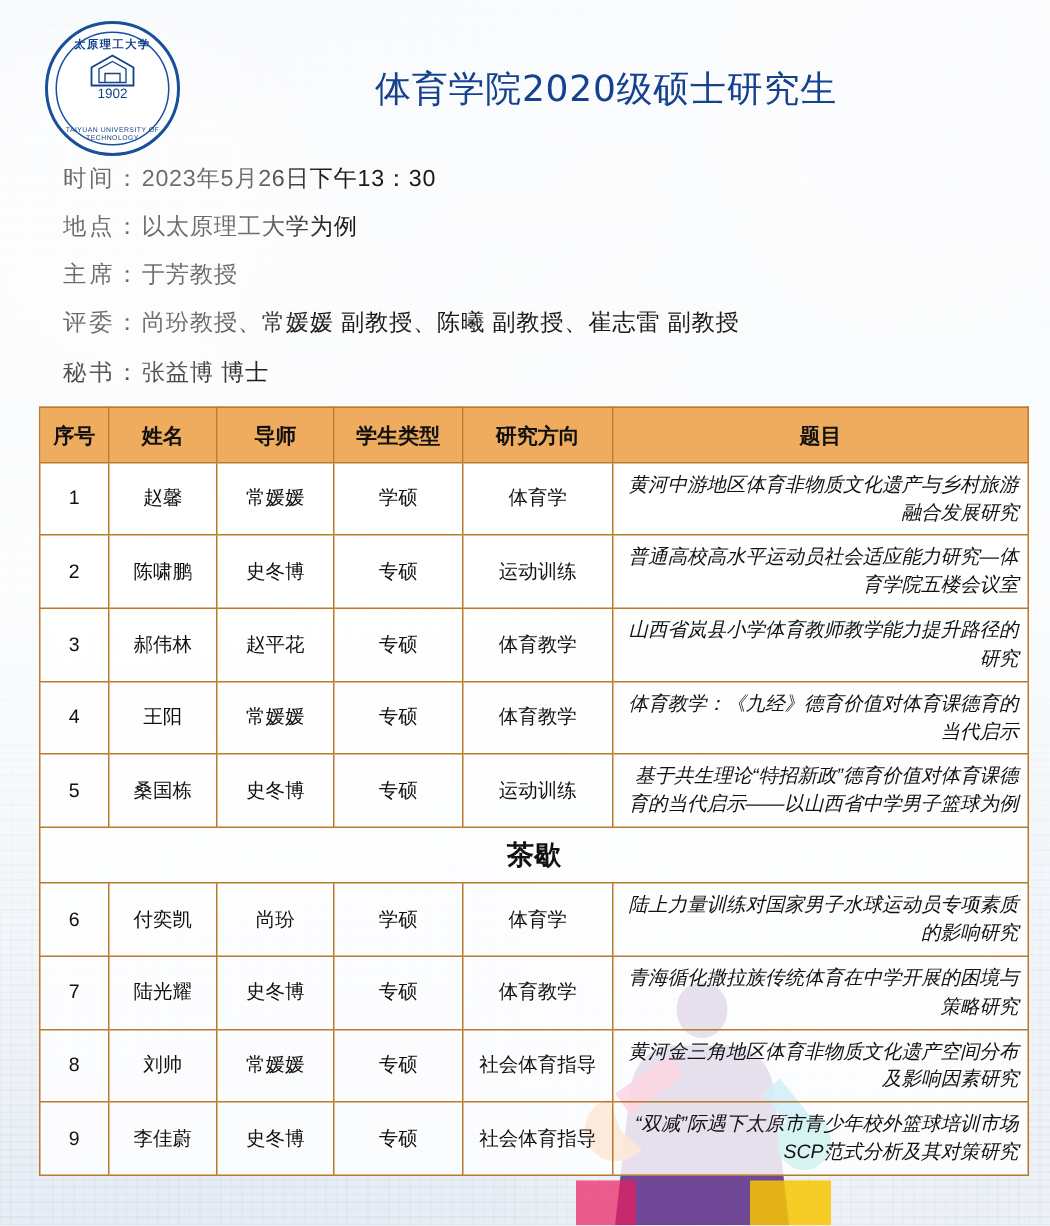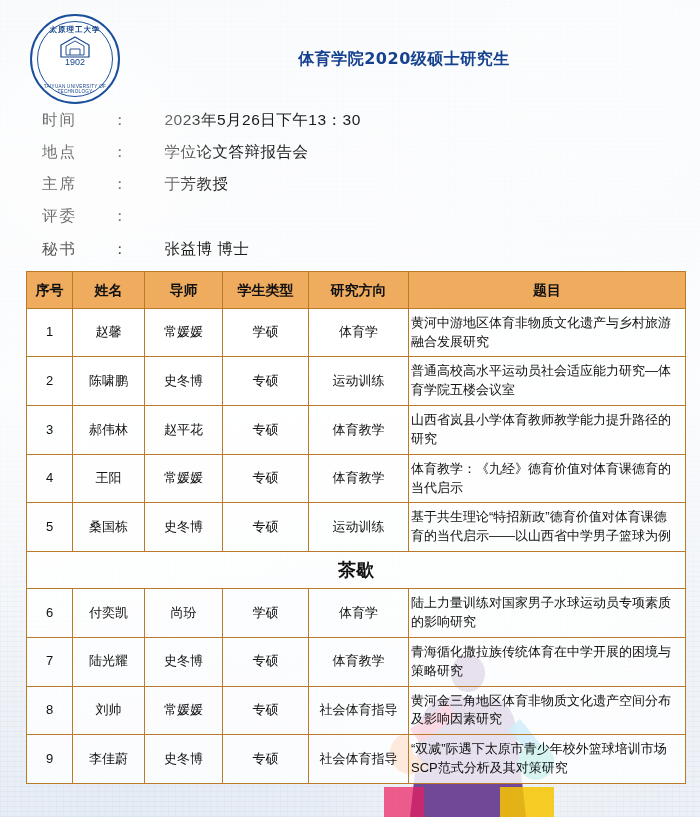--- a/index.html
+++ b/index.html
@@ -119,39 +119,38 @@
     width: 34px;
     height: 24px;
   }
   .title-wrap {
     flex: 1;
     text-align: center;
     padding-right: 42px;
   }
   .title-line {
     font-family: "DejaVu Sans", "Liberation Sans", sans-serif;
-    font-size: 16px;
-    font-weight: bold;
+    font-size: 24px;
+    font-weight: normal;
     color: #16418f;
     line-height: 1.45;
     letter-spacing: 0.5px;
   }
 
   
   .meta {
     margin: 14px 0 0 42px;
     font-size: 15.5px;
     color: #1a1a1a;
   }
   .meta-row {
     display: flex;
     align-items: flex-end;
     margin-bottom: 12px;
     line-height: 1.3;
-    gap: 35px;
   }
   .meta-label {
     letter-spacing: 2px;
     white-space: nowrap;
   }
   .meta-colon {
     margin: 0 2px 0 0;
   }
   .meta-value {
     letter-spacing: 0.5px;
@@ -182,23 +181,24 @@
     color: #111;
     font-weight: bold;
     font-size: 14px;
     height: 26px;
     border-color: #b97a2a;
   }
   tbody td {
     background: rgba(255,255,255,0.62);
   }
   td.topic {
-    text-align: left;
+    text-align: right;
     padding-left: 2px;
     padding-right: 6px;
+    font-style: italic;
   }
   tr.break td {
     font-weight: bold;
     font-size: 18px;
     background: rgba(255,255,255,0.62);
     height: 24px;
   }
   .col-no    { width: 46px; }
   .col-name  { width: 72px; }
   .col-tutor { width: 78px; }
@@ -243,30 +243,31 @@
 
   <div class="meta">
     <div class="meta-row">
       <span class="meta-label">时间</span>
       <span class="meta-colon">：</span>
       <span class="meta-value">2023年5月26日下午13：30</span>
     </div>
     <div class="meta-row">
       <span class="meta-label">地点</span>
       <span class="meta-colon">：</span>
-      <span class="meta-value">学位论文答辩报告会</span>
+      <span class="meta-value">以太原理工大学为例</span>
     </div>
     <div class="meta-row">
       <span class="meta-label">主席</span>
       <span class="meta-colon">：</span>
       <span class="meta-value">于芳教授</span>
     </div>
     <div class="meta-row">
       <span class="meta-label">评委</span>
       <span class="meta-colon">：</span>
+      <span class="meta-value">尚玢教授、常媛媛 副教授、陈曦 副教授、崔志雷 副教授</span>
     </div>
     <div class="meta-row">
       <span class="meta-label">秘书</span>
       <span class="meta-colon">：</span>
       <span class="meta-value">张益博 博士</span>
     </div>
   </div>
 
   <div class="table-wrap">
     <table>

